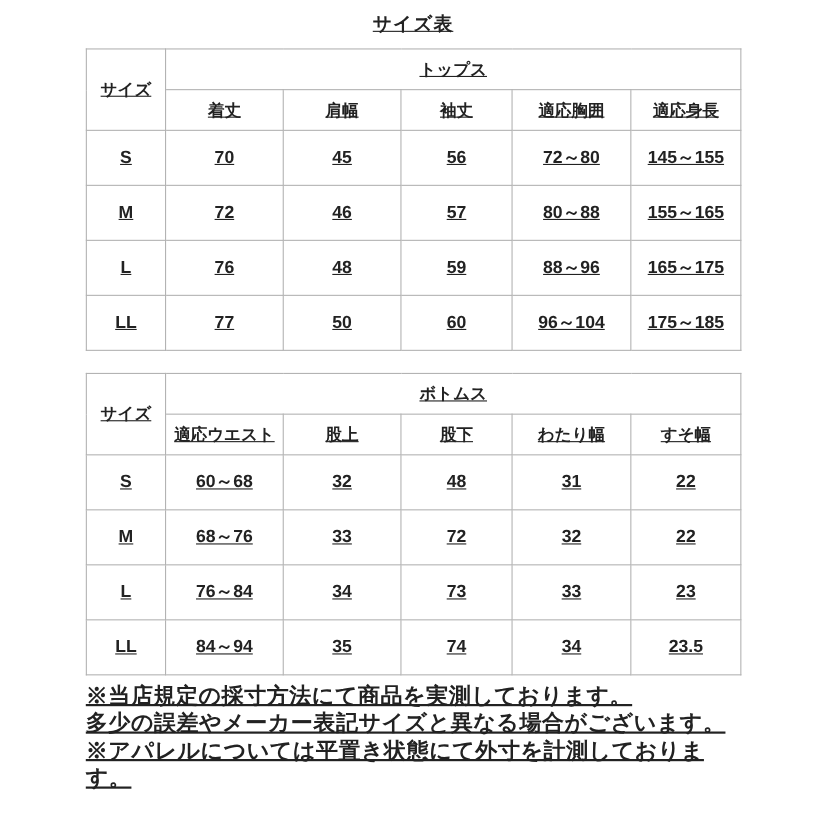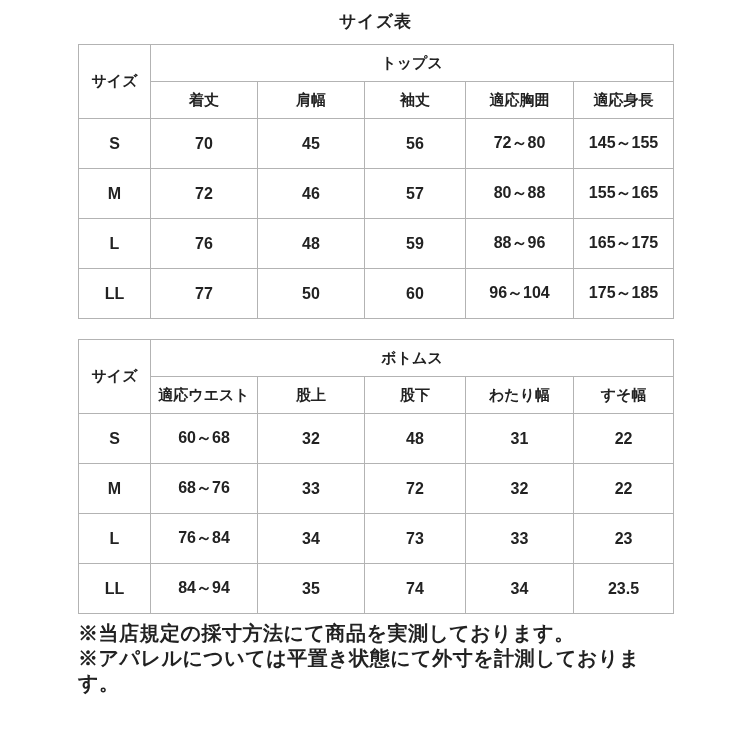--- a/index.html
+++ b/index.html
@@ -10,20 +10,21 @@
     height: 750px;
     font-family: "Liberation Sans", sans-serif;
     color: #222222;
   }
   .page {
     width: 750px;
     height: 750px;
     box-sizing: border-box;
     padding-top: 8px;
     overflow: hidden;
+    text-decoration: underline;
   }
   .content {
     width: 595px;
     margin-left: 78px;
   }
   .title {
     font-size: 17px;
     font-weight: bold;
     text-align: center;
     margin: 2px 0 11px 0;
@@ -191,17 +192,18 @@
           <td>74</td>
           <td>34</td>
           <td>23.5</td>
         </tr>
       </tbody>
     </table>
 
 
     <div class="notes">
       <p>※当店規定の採寸方法にて商品を実測しております。</p>
+      <p>多少の誤差やメーカー表記サイズと異なる場合がございます。</p>
       <p>※アパレルについては平置き状態にて外寸を計測しております。</p>
     </div>
 
   </div>
 </div>
 
 </body></html>

